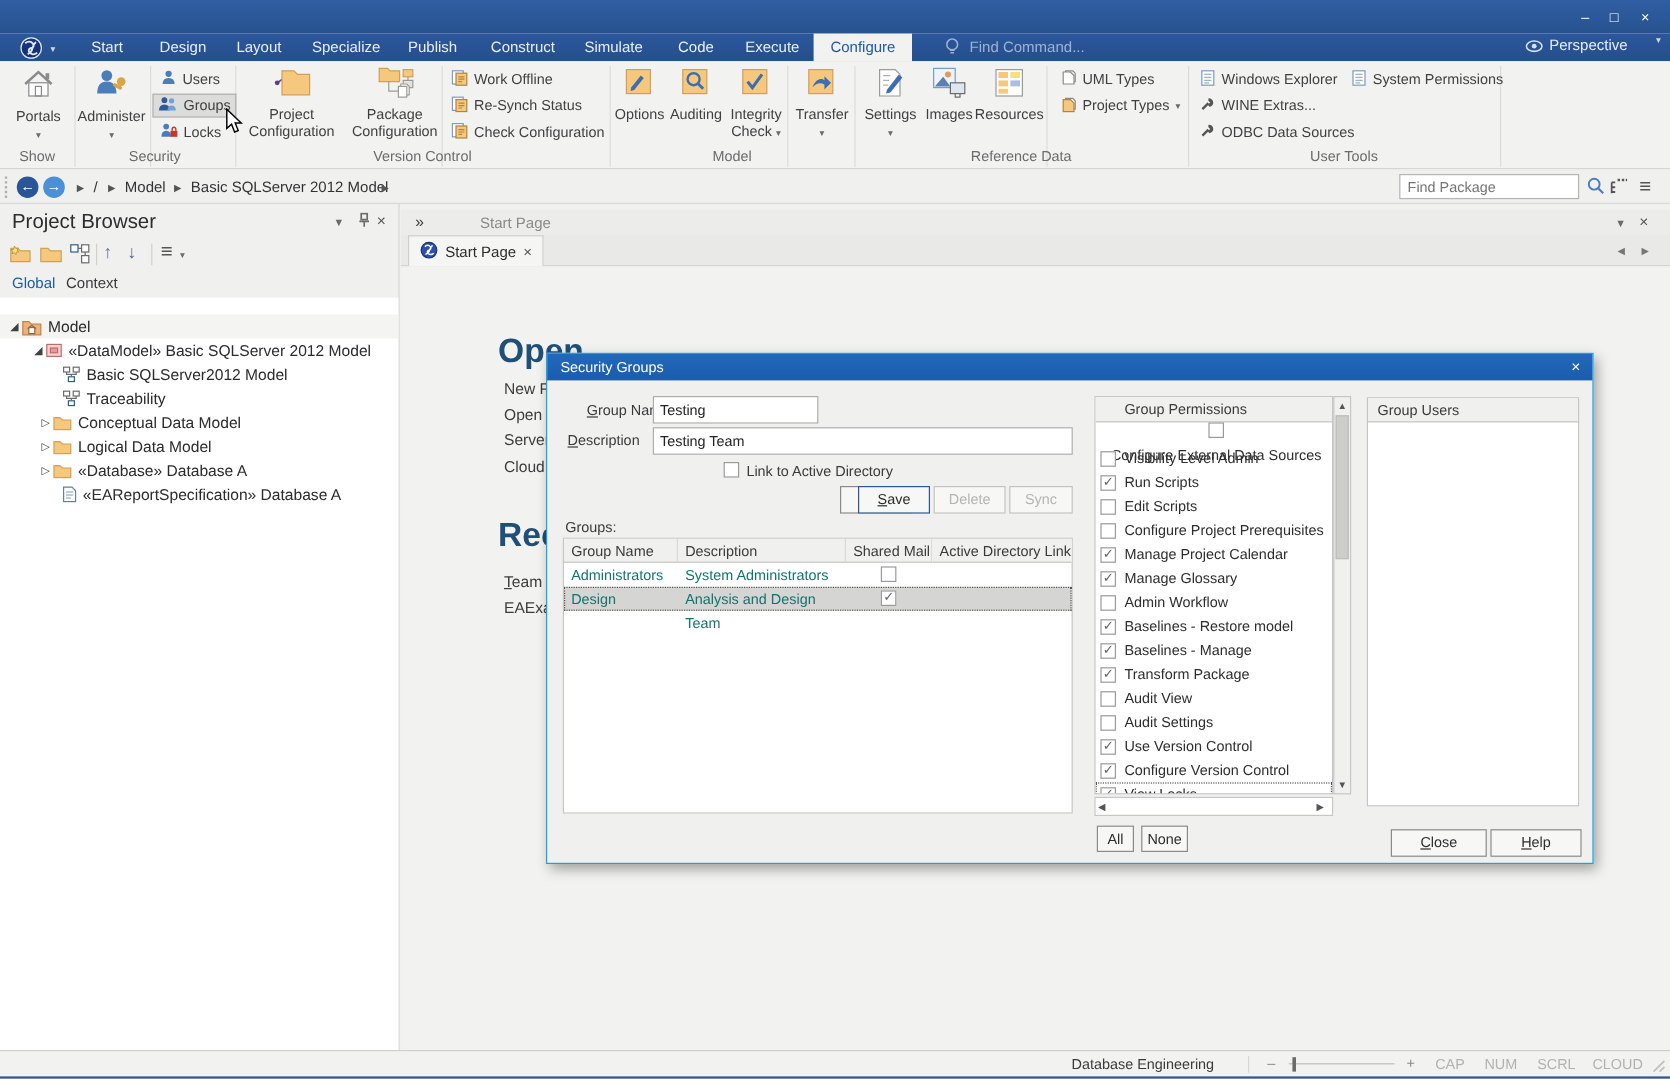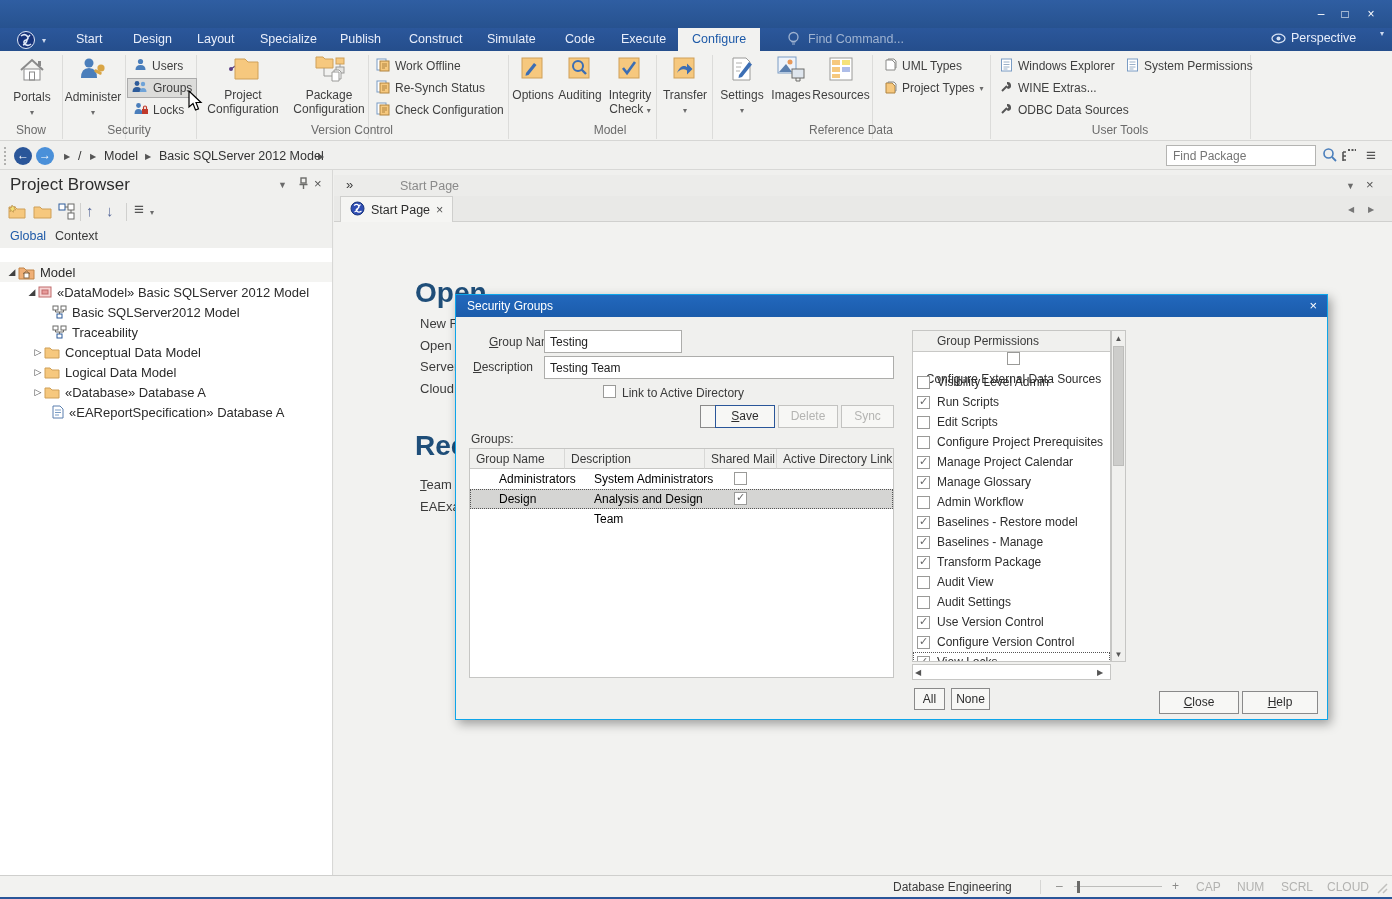--- a/index.html
+++ b/index.html
@@ -58,21 +58,21 @@
   .dinput { border:1px solid #adadab; background:#fff; font-size:12px; padding:0 5px; color:#222; font-family:"Liberation Sans",sans-serif; }
   .dbtn { position:absolute; height:23px; border:1px solid #8a8a8a; background:#f7f7f5; text-align:center; font-size:12px; color:#2d2d2d; line-height:21px; }
   .dbtn.primary { border:1px solid #2a5699; }
   .dbtn.disabled { border:1px solid #c3c3c1; color:#b4b4b2; }
   .mn { display:block; }
   .mn::first-letter { text-decoration:underline; }
   .cb { width:13px; height:13px; border:1px solid #9a9a98; background:#fff; display:inline-block; position:relative; flex:none; }
   .cb.checked::after { content:"✓"; position:absolute; left:1px; top:-2px; font-size:11px; color:#666; }
   .gtable { position:absolute; left:13px; top:153px; width:425px; height:230px; background:#fff; border:1px solid #c6c6c4; }
   .gth { position:absolute; top:0; height:20px; background:#f0f0ee; border-bottom:1px solid #c8c8c6; border-right:1px solid #d8d8d6; font-size:12px; color:#3a3a3a; line-height:20px; padding-left:6px; }
-  .gtd { position:absolute; height:20px; font-size:12px; color:#000000; line-height:20px; padding-left:6px;margin-left:23px; }
+  .gtd { position:absolute; height:20px; font-size:12px; color:#0f766e; line-height:20px; padding-left:6px; }
   .grow { position:absolute; left:0; width:423px; height:20px; }
   .grow.selected { background:#d5d5d3; outline:1px dotted #555; outline-offset:-1px; }
   .permlist { position:absolute; left:456px; top:35px; width:199px; height:332px; background:#fff; border:1px solid #c6c6c4; overflow:hidden; }
   .permhdr { position:absolute; left:0; top:0; width:197px; height:21px; background:#f0f0ee; border-bottom:1px solid #c8c8c6; font-size:12px; color:#3a3a3a; line-height:21px; padding-left:24px; }
   .pitem { position:absolute; left:0; width:197px; height:20px; display:flex; align-items:center; gap:7px; padding-left:4px; font-size:12px; color:#2d2d2d; }
   .pitem.focusrow { outline:1px dotted #555; outline-offset:-1px; }
   .sbar { background:#f0f0ee; border:1px solid #c6c6c4; }
   .sarr { position:absolute; font-size:8px; color:#555; text-align:center; }
   .userslist { position:absolute; left:683px; top:36px; width:177px; height:341px; background:#fff; border:1px solid #c6c6c4; }
   .usershdr { height:20px; background:#f0f0ee; border-bottom:1px solid #c8c8c6; font-size:12px; color:#3a3a3a; line-height:20px; padding-left:8px; }
@@ -645,20 +645,23 @@
       <div class="abs" style="left:1px;top:15px;width:11px;height:120px;background:#cdcdcb;border:1px solid #bdbdbb;"></div>
       <span class="sarr" style="left:0;top:319px;width:13px;">▼</span>
     </div>
     
     <div class="abs sbar" style="left:456px;top:369px;width:199px;height:16px;background:#fff;">
       <span class="sarr" style="left:2px;top:3px;">◀</span>
       <span class="sarr" style="left:184px;top:3px;">▶</span>
     </div>
 
     
+    <div class="userslist">
+      <div class="usershdr">Group Users</div>
+    </div>
 
     <div class="dbtn" style="left:458px;top:393px;width:31px;height:22px;line-height:20px;"><span>All</span></div>
     <div class="dbtn" style="left:495px;top:393px;width:39px;height:22px;line-height:20px;"><span>None</span></div>
     <div class="dbtn" style="left:703px;top:396px;width:80px;">
         <span class="mn">Close</span>
       </div>
     <div class="dbtn" style="left:786px;top:396px;width:76px;">
         <span class="mn">Help</span>
       </div>
   </div>

